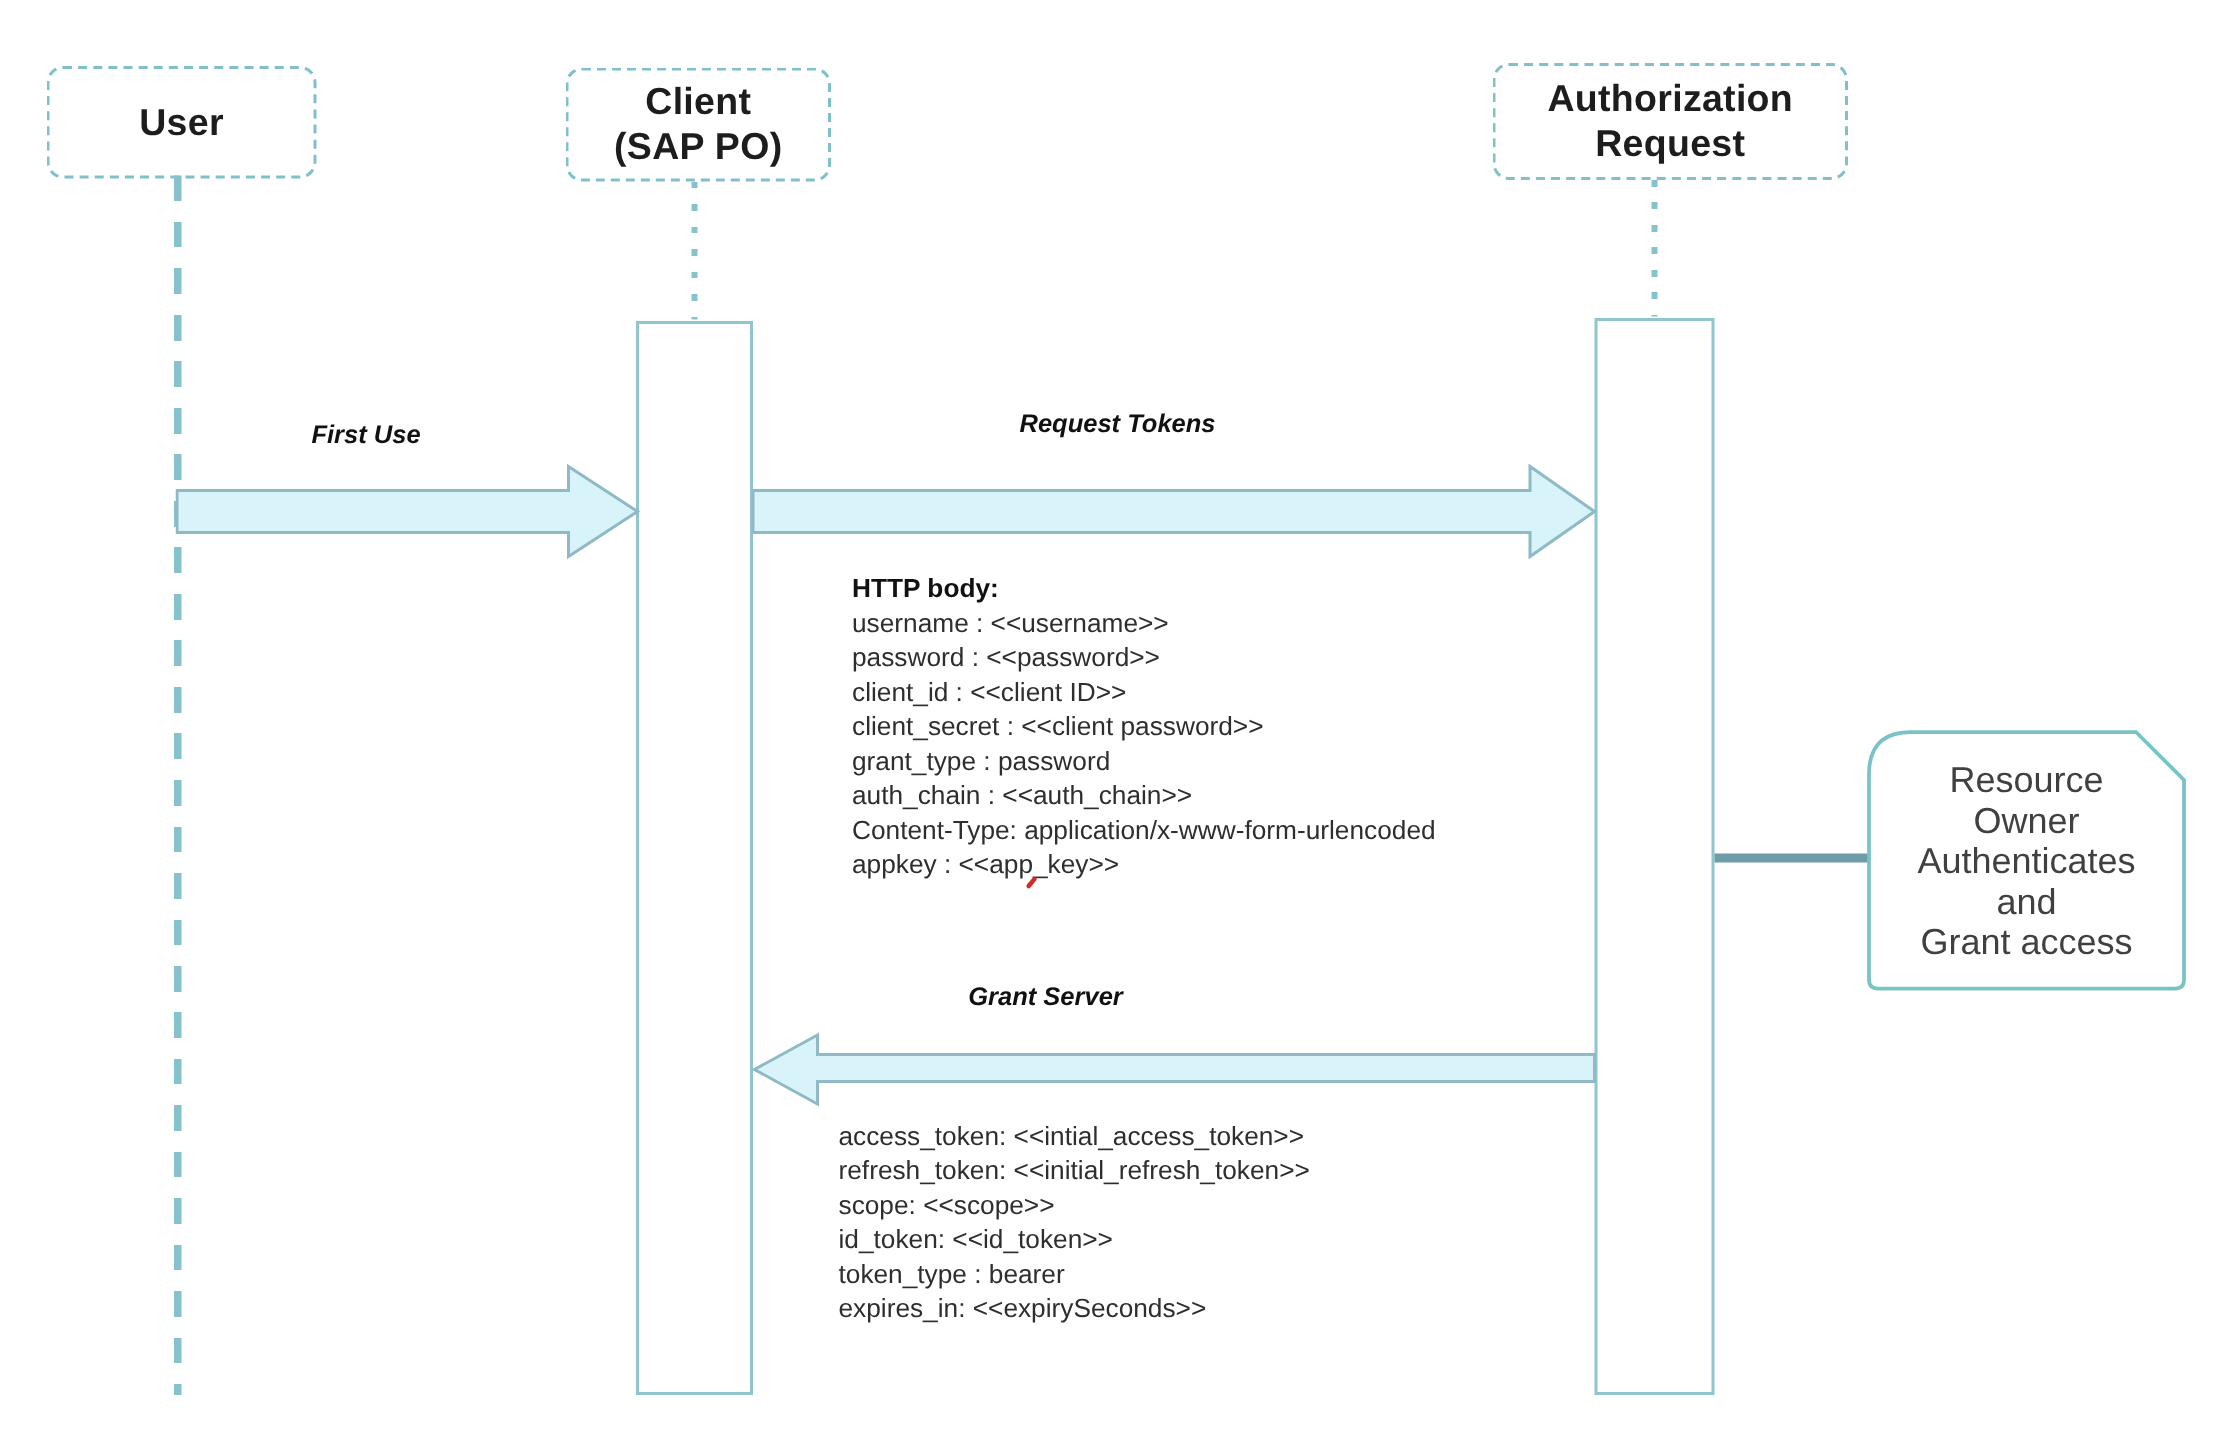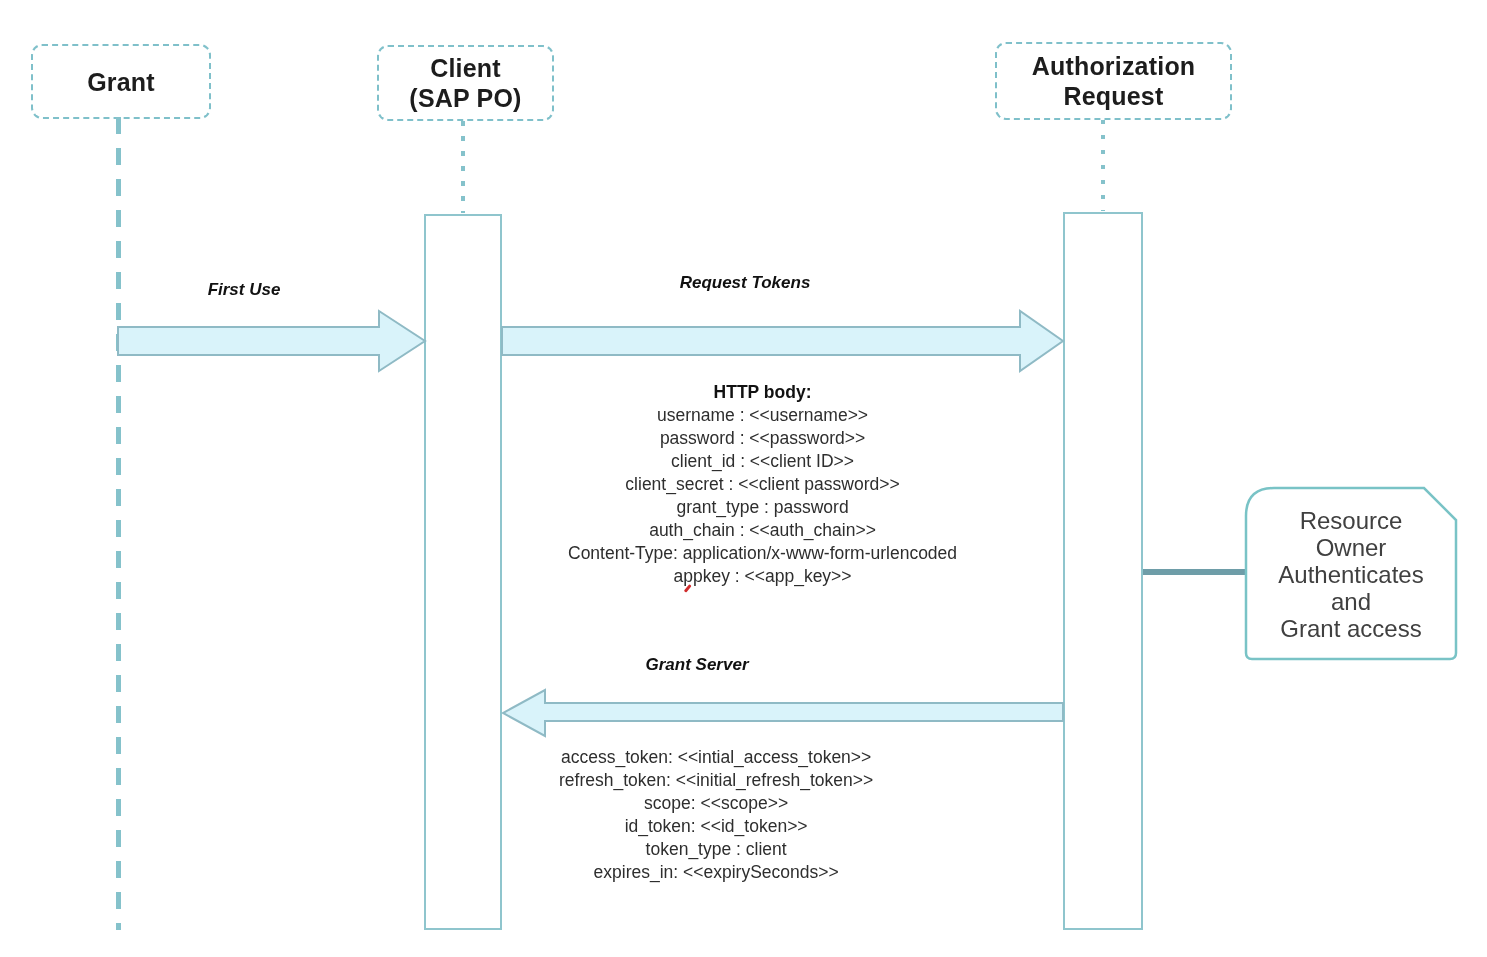--- a/index.html
+++ b/index.html
@@ -66,21 +66,20 @@
     font-weight:bold;font-style:italic;
     font-size:17px;color:#111;
     white-space:nowrap;
   }
   
   .detail{
     position:absolute;
     font-size:17.5px;line-height:23px;
     color:var(--text-detail);
     white-space:nowrap;
-    text-align:center;
   }
   .detail .dl{height:23px;}
   .detail .bold{font-weight:bold;color:#111;}
   
   .note-shape{position:absolute;}
   .note-shape path{fill:#ffffff;stroke:var(--note-border);stroke-width:2.5;}
   .note-text{
     position:absolute;
     display:flex;flex-direction:column;
     align-items:center;justify-content:center;
@@ -94,21 +93,21 @@
     background:var(--squiggle-red);
     transform:rotate(-50deg);border-radius:2px;
   }
 </style>
 </head>
 <body>
 
 <div id="stage">
 
   <div class="actor-box" style="left:31px;top:44px;width:176px;height:71px;">
-    <div class="line">Grant</div>
+    <div class="line">User</div>
   </div>
 
   <div class="actor-box" style="left:377px;top:45px;width:173px;height:72px;">
     <div class="line">Client</div>
     <div class="line">(SAP PO)</div>
   </div>
 
   <div class="actor-box" style="left:995px;top:42px;width:233px;height:74px;">
     <div class="line">Authorization</div>
     <div class="line">Request</div>
@@ -147,21 +146,21 @@
   <div class="msg-label" style="left:697px;top:655px;">Grant Server</div>
   <svg class="arrow" style="left:501px;top:688px;" width="563" height="50" viewBox="0 0 563 50">
     <polygon points="562,15 44,15 44,2 2,25 44,48 44,33 562,33"></polygon>
   </svg>
 
   <div class="detail" style="left:559px;top:746px;">
     <div class="dl">access_token: &lt;&lt;intial_access_token&gt;&gt;</div>
     <div class="dl">refresh_token: &lt;&lt;initial_refresh_token&gt;&gt;</div>
     <div class="dl">scope: &lt;&lt;scope&gt;&gt;</div>
     <div class="dl">id_token: &lt;&lt;id_token&gt;&gt;</div>
-    <div class="dl">token_type : client</div>
+    <div class="dl">token_type : bearer</div>
     <div class="dl">expires_in: &lt;&lt;expirySeconds&gt;&gt;</div>
   </div>
 
   <div class="connector" style="left:1143px;top:569px;width:103px;height:6px;"></div>
 
   <svg class="note-shape" style="left:1244px;top:486px;" width="214" height="175" viewBox="0 0 214 175">
     <path d="M 30 2 L 180 2 L 212 34 L 212 167 Q 212 173 206 173 L 8 173 Q 2 173 2 167 L 2 30 Q 2 2 30 2 Z"></path>
   </svg>
   <div class="note-text" style="left:1250px;top:495px;width:202px;height:158px;">
     <div>Resource</div>

